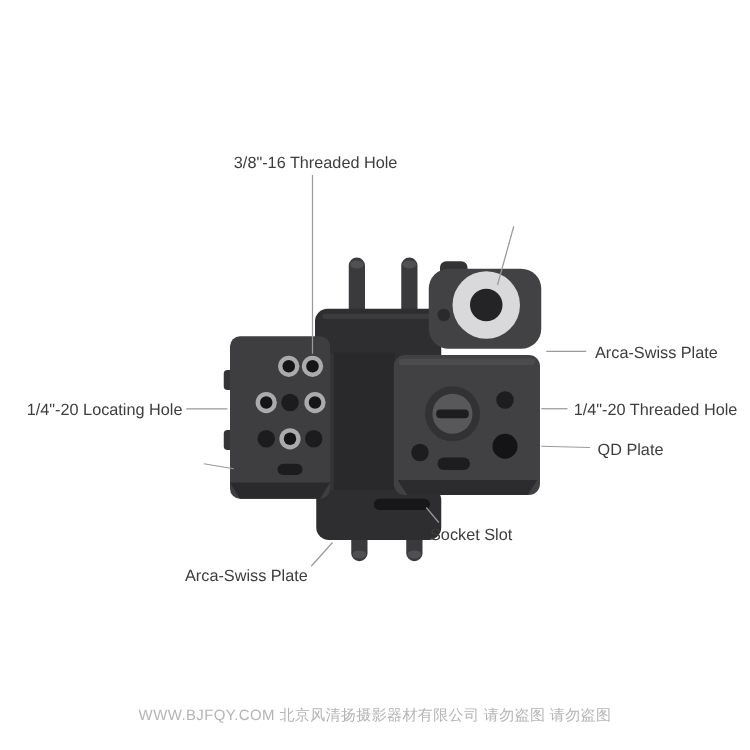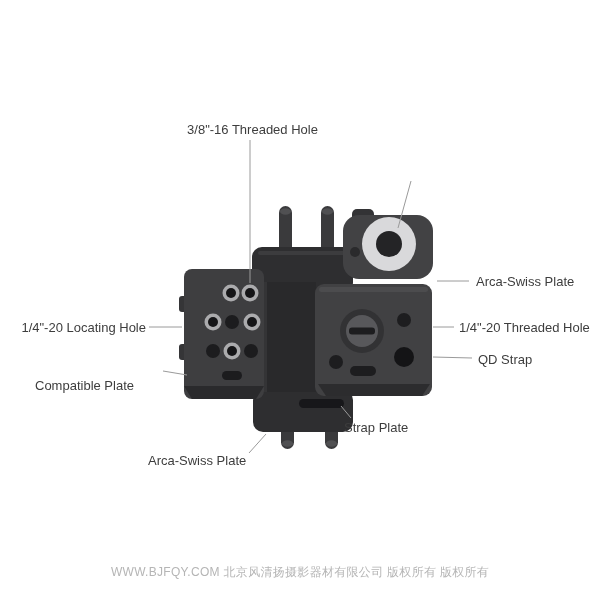--- a/index.html
+++ b/index.html
@@ -124,26 +124,25 @@
     </g>
   </svg>
 
   <div class="callout" style="left:170px; top:122px; width:165px; text-align:center;">3/8"-16 Threaded Hole</div>
 
 
   <div class="callout" style="left:476px; top:274px;">Arca-Swiss Plate</div>
 
   <div class="callout" style="left:459px; top:320px;">1/4"-20 Threaded Hole</div>
 
-  <div class="callout" style="left:478px; top:352px;">QD Strap</div>
+  <div class="callout" style="left:478px; top:352px;">QD Plate</div>
 
   <div class="callout" style="right:454px; top:320px; text-align:right;">1/4"-20 Locating Hole</div>
 
 
-  <div class="callout" style="left:35px; top:378px;">Compatible Plate</div>
 
   <div class="callout" style="left:148px; top:453px;">Arca-Swiss Plate</div>
 
-  <div class="callout" style="left:344px; top:420px;">Strap Plate</div>
+  <div class="callout" style="left:344px; top:420px;">Socket Slot</div>
 
-  <div class="watermark">WWW.BJFQY.COM 北京风清扬摄影器材有限公司 版权所有 版权所有</div>
+  <div class="watermark">WWW.BJFQY.COM 北京风清扬摄影器材有限公司 请勿盗图 请勿盗图</div>
 
 </div>
 
 </body></html>

